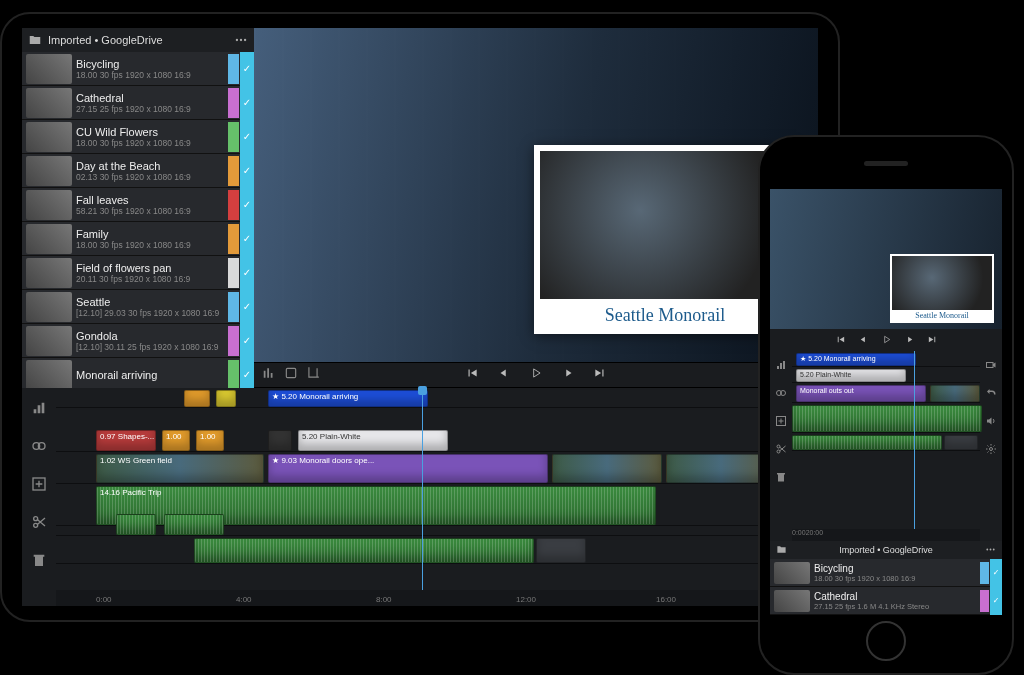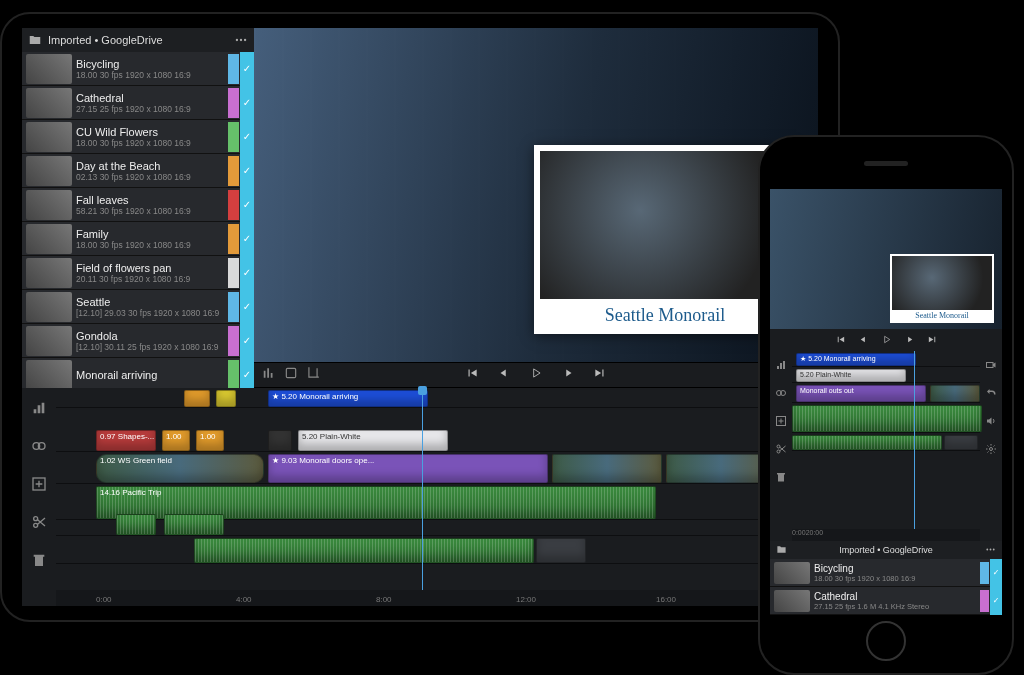--- a/index.html
+++ b/index.html
@@ -286,27 +286,27 @@
 
           <div class="tl-track" style="top:42px;height:22px;">
             <div class="tclip red" style="left:40px;width:60px;">0.97  Shapes-...</div>
             <div class="tclip orange" style="left:106px;width:28px;">1.00</div>
             <div class="tclip orange" style="left:140px;width:28px;">1.00</div>
             <div class="tclip dark" style="left:212px;width:24px;"></div>
             <div class="tclip" style="left:242px;width:150px;background:#e7e7ea;color:#333;">5.20   Plain-White</div>
           </div>
 
           <div class="tl-track" style="top:66px;height:30px;">
-            <div class="tclip video" style="left:40px;width:168px;border-radius:10px;">1.02   WS Green field</div>
+            <div class="tclip video" style="left:40px;width:168px;">1.02   WS Green field</div>
             <div class="tclip purple" style="left:212px;width:280px;">★ 9.03   Monorail doors ope...</div>
             <div class="tclip video" style="left:496px;width:110px;"></div>
             <div class="tclip video" style="left:610px;width:110px;"></div>
           </div>
 
-          <div class="tl-track" style="top:98px;height:34px;">
+          <div class="tl-track" style="top:98px;height:40px;">
             <div class="tclip audio" style="left:40px;width:560px;">14.16   Pacific Trip</div>
           </div>
 
           <div class="tl-track" style="top:126px;height:22px;">
             <div class="tclip audio" style="left:60px;width:40px;"></div>
             <div class="tclip audio" style="left:108px;width:60px;"></div>
           </div>
 
           <div class="tl-track" style="top:150px;height:26px;">
             <div class="tclip audio" style="left:138px;width:340px;"></div>

